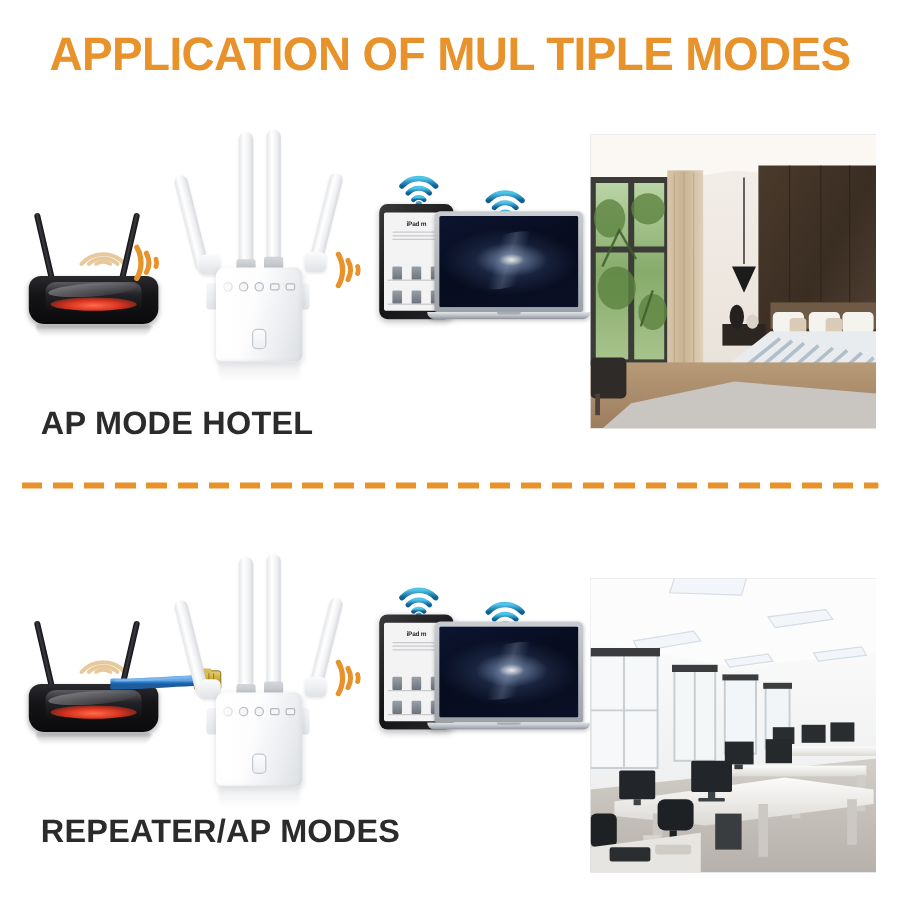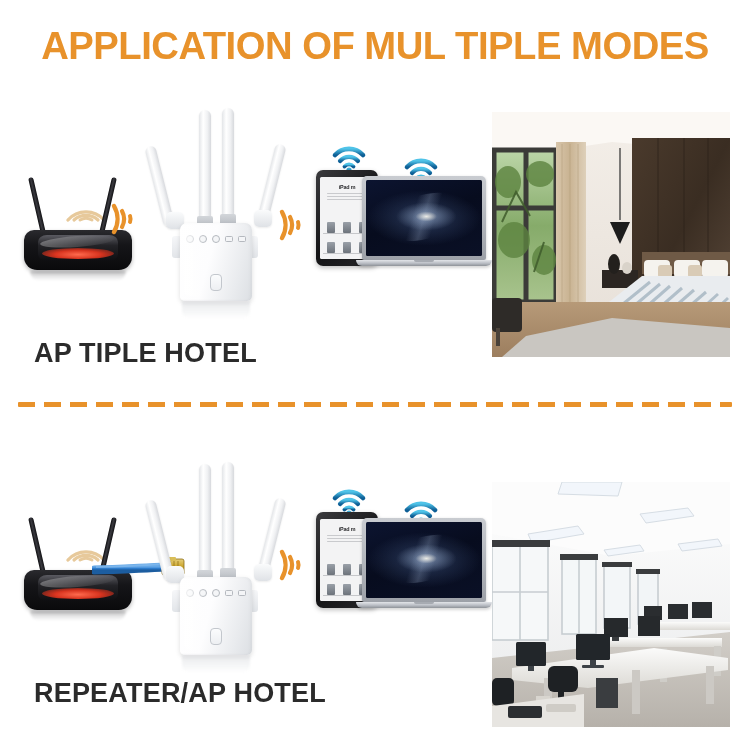--- a/index.html
+++ b/index.html
@@ -540,21 +540,21 @@
       <rect x="0" y="190" width="238" height="55" fill="url(#floorg)"></rect>
       <path d="M34 224 L120 206 L238 216 V245 H10 Z" fill="#c9c6c1"></path>
 
       <rect x="0" y="186" width="30" height="34" rx="4" fill="#2e2b28"></rect>
       <rect x="4" y="216" width="4" height="18" fill="#4a423a"></rect>
     </svg>
   </div>
 
   <div class="divider"></div>
 
-  <div class="mode-label" id="label-top">AP TIPLE HOTEL</div>
+  <div class="mode-label" id="label-top">AP MODE HOTEL</div>
 
   <div class="section" id="section-bottom"></div>
 
   <div class="router" id="router-bottom">
     <div class="tanwaves">
       <svg viewBox="0 0 60 52" xmlns="http://www.w3.org/2000/svg">
         <g fill="none" stroke="#e3c08a" stroke-linecap="round" opacity="0.85">
           <path d="M12 48 A24 24 0 0 1 48 48" stroke-width="3.4"></path>
           <path d="M18 48 A18 18 0 0 1 42 48" stroke-width="3.2"></path>
           <path d="M24 48 A12 12 0 0 1 36 48" stroke-width="3"></path>
@@ -776,15 +776,15 @@
 
       <rect x="104" y="196" width="22" height="30" fill="#3a3d40"></rect>
       <rect x="44" y="214" width="14" height="16" fill="#d8d5cf"></rect>
 
       <polygon points="0,224 92,212 92,245 0,245" fill="#e7e5e1"></polygon>
       <rect x="16" y="224" width="34" height="12" rx="2" fill="#2b2e31"></rect>
       <rect x="54" y="222" width="30" height="8" rx="2" fill="#cfccc6"></rect>
     </svg>
   </div>
 
-  <div class="mode-label" id="label-bottom">REPEATER/AP HOTEL</div>
+  <div class="mode-label" id="label-bottom">REPEATER/AP MODES</div>
 
 </div>
 
 </body></html>

